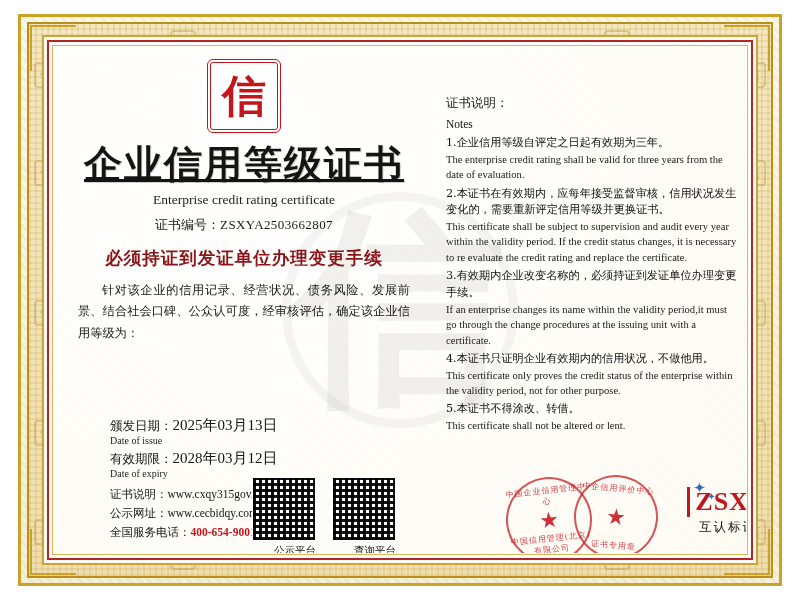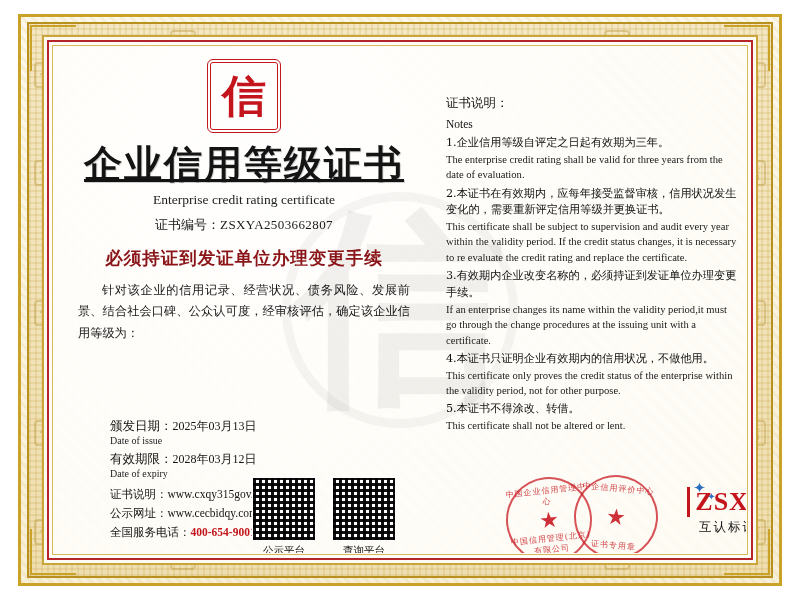--- a/index.html
+++ b/index.html
@@ -185,37 +185,37 @@
 
   
   .dates {
     position: absolute;
     left: 56px; top: 368px;
     font-family: "DejaVu Serif", serif;
     color: #141414;
   }
   .date-row { margin-bottom: 2px; }
   .date-row .lab { font-size: 12.5px; }
-  .date-row .val { font-size: 12px; font-family: "Liberation Serif", serif; }
+  .date-row .val { font-size: 15px; font-family: "Liberation Serif", serif; }
   .date-row .en { font-size: 10px; font-family: "Liberation Serif", serif; color: #222; display: block; }
 
   
   .urls {
     position: absolute;
     left: 56px; top: 438px;
     font-family: "DejaVu Serif", serif;
     color: #141414;
     font-size: 11.5px;
     line-height: 1.65;
   }
   .urls .u { font-family: "Liberation Serif", serif; }
   .urls .tel { color: #c4151c; font-weight: bold; font-family: "Liberation Serif", serif; }
 
   
-  .qr-wrap { position: absolute; text-align: center; }
+  .qr-wrap { position: absolute; text-align: right; }
   .qr {
     width: 64px; height: 64px;
     background-color: #ffffff;
     background-image:
       repeating-linear-gradient(90deg, #111 0 3px, #fff 3px 6px),
       repeating-linear-gradient(0deg, #111 0 3px, #fff 3px 6px);
     background-blend-mode: multiply;
     border: 1px solid #fff;
   }
   .qr-cap {

